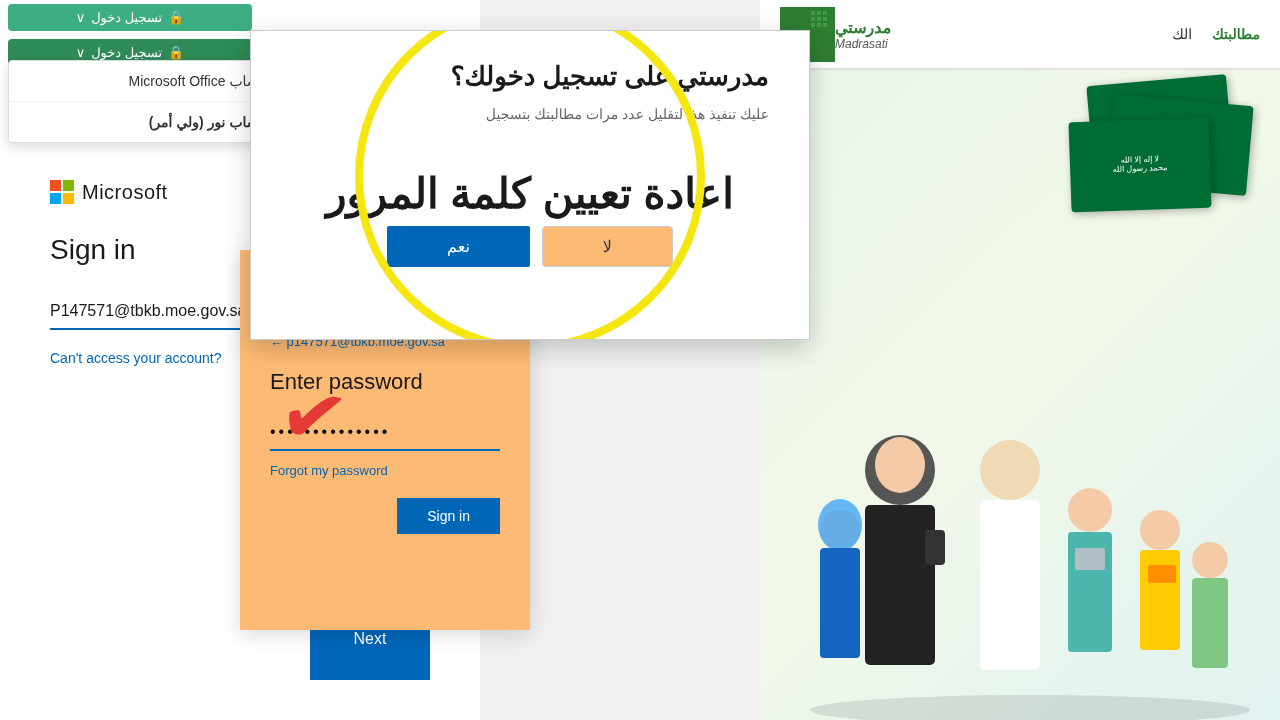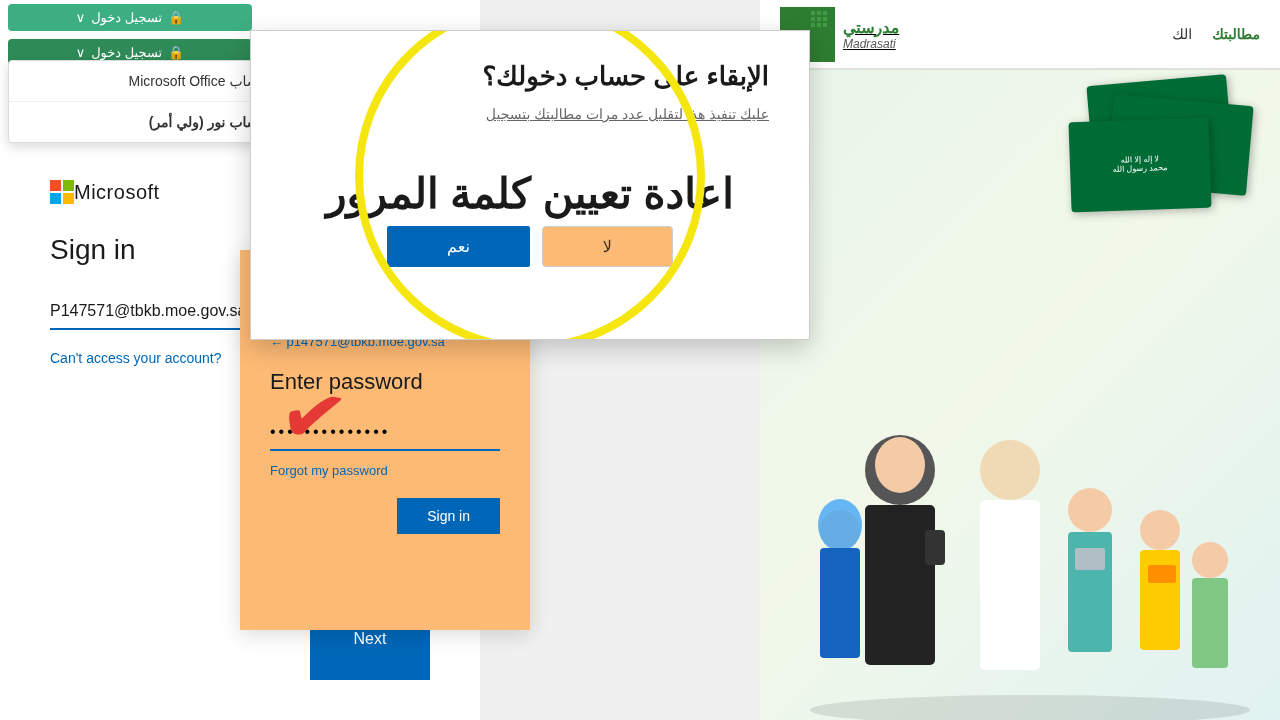--- a/index.html
+++ b/index.html
@@ -33,22 +33,20 @@
       display: flex;
       align-items: center;
       justify-content: space-between;
       padding: 0 20px;
       border-bottom: 2px solid #e0e0e0;
     }
 
     .madrasati-logo {
       display: flex;
       align-items: center;
-      gap: 8px;
-      text-decoration: underline;
     }
 
     .madrasati-nav {
       display: flex;
       gap: 20px;
       align-items: center;
     }
 
     
     .saudi-flags {
@@ -188,20 +186,21 @@
       background: white;
       z-index: 5;
       display: flex;
       flex-direction: column;
       padding: 60px 50px 40px 50px;
     }
 
     .ms-logo {
       display: flex;
       align-items: center;
+      gap: 8px;
       margin-bottom: 30px;
     }
 
     .ms-logo-grid {
       display: grid;
       grid-template-columns: 1fr 1fr;
       grid-template-rows: 1fr 1fr;
       gap: 2px;
       width: 24px;
       height: 24px;
@@ -368,21 +367,20 @@
       font-weight: bold;
       color: #1a1a1a;
       margin-bottom: 12px;
     }
 
     .modal-subtitle {
       font-size: 14px;
       color: #666;
       margin-bottom: 24px;
       line-height: 1.5;
-      text-decoration: underline;
     }
 
     .modal-big-text {
       font-size: 42px;
       font-weight: 900;
       color: #1a1a1a;
       margin-bottom: 8px;
       text-align: center;
     }
 
@@ -585,21 +583,21 @@
     </div>
   </div>
   <div class="madrasati-nav">
     <span class="nav-link">الك</span>
     <span class="nav-link active-nav">مطالبتك</span>
   </div>
 </div>
 
 <div class="modal-overlay">
   <div class="modal-inner">
-    <div class="modal-title">الإبقاء على حساب دخولك؟</div>
+    <div class="modal-title">مدرستي على تسجيل دخولك؟</div>
     <div class="modal-subtitle">عليك تنفيذ هذا لتقليل عدد مرات مطالبتك بتسجيل</div>
   </div>
   <div style="padding: 0 20px;">
     <div class="modal-big-text">اعادة تعيين كلمة المرور</div>
   </div>
   <div class="modal-buttons">
     <button class="modal-btn-yes">نعم</button>
     <button class="modal-btn-no">لا</button>
   </div>
 

